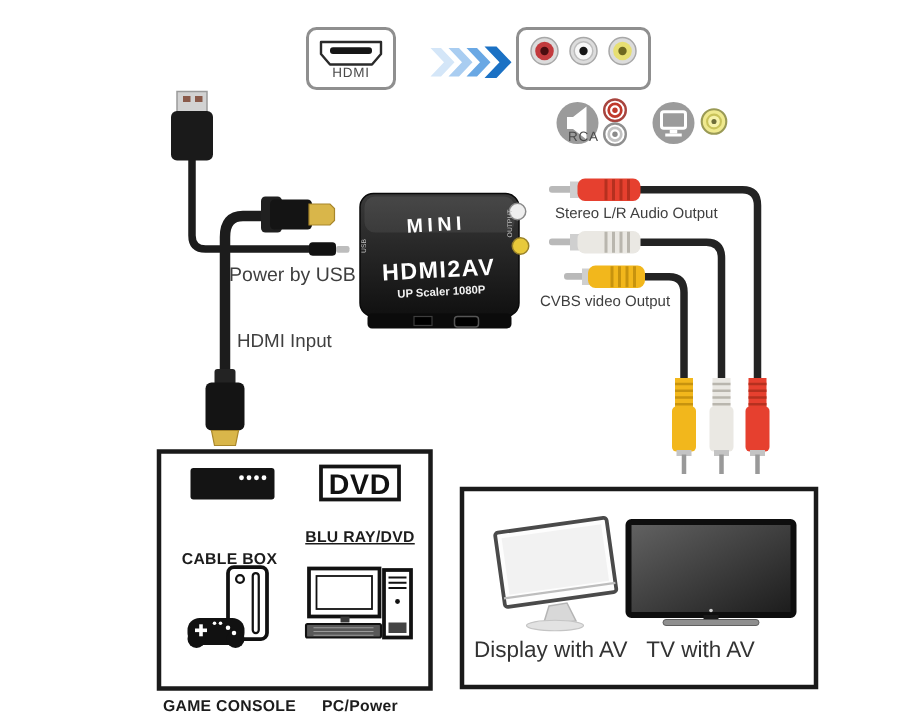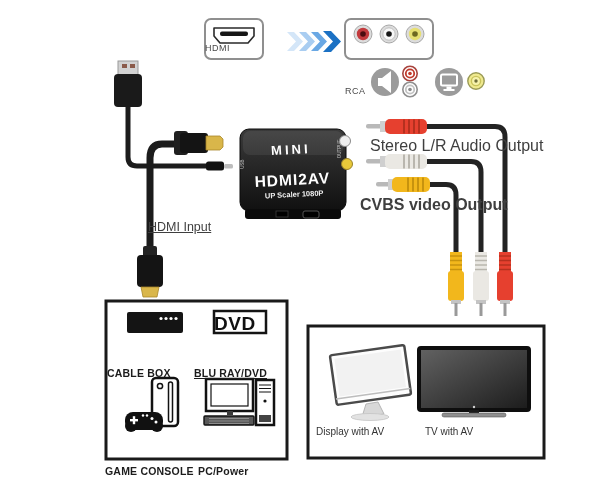--- a/index.html
+++ b/index.html
@@ -2,26 +2,26 @@
 <html><head>
 <meta charset="utf-8">
 <style>
   html,body{margin:0;padding:0;background:#fff;}
   #stage{
     position:relative;width:600px;height:480px;background:#ffffff;
     font-family:"Liberation Sans",sans-serif;overflow:hidden;
   }
   #art{position:absolute;left:0;top:0;width:600px;height:480px;}
   .lbl{position:absolute;color:#3d3d3d;white-space:nowrap;line-height:1.1;}
-  .ctr{text-align:left;}
+  .ctr{text-align:center;}
   .small-cap{font-size:9px;color:#4a4a4a;letter-spacing:.5px;}
   .cable-lbl{font-size:13px;color:#3f3f3f;}
-  .out-lbl{font-size:16px;color:#3f3f3f;}
+  .out-lbl{font-size:10px;color:#3f3f3f;}
   .panel-lbl{font-size:10.5px;font-weight:600;color:#1c1c1c;letter-spacing:.2px;margin-top:28px;}
-  .dev-lbl{font-size:10px;color:#333;}
+  .dev-lbl{font-size:15px;color:#333;}
   .dvd-txt{font-size:19px;font-weight:800;color:#111;letter-spacing:.5px;}
   svg text{font-family:"Liberation Sans",sans-serif;}
 </style>
 </head>
 <body>
 
 <div id="stage">
 
 <svg id="art" viewBox="0 0 600 480">
   <defs>
@@ -226,27 +226,28 @@
       <rect x="469" y="410" width="10" height="3.5" fill="#1a1a1a"></rect>
       <rect x="442" y="413" width="64" height="4" rx="2" fill="#8f8f8f" stroke="#555" stroke-width="0.6"></rect>
       <circle cx="474" cy="407" r="1.2" fill="#cfcfcf"></circle>
     </g>
   </g>
 </svg>
 
   <div class="lbl small-cap ctr" style="left:205px;top:44px;width:58px;">HDMI</div>
   <div class="lbl small-cap ctr" style="left:345px;top:43px;width:88px;margin-top:44px;">RCA</div>
 
-  <div class="lbl cable-lbl" style="left:148px;top:221px;font-size:12.5px;text-decoration:underline;">HDMI Input</div>
+  <div class="lbl cable-lbl ctr" style="left:140px;top:176px;width:110px;">Power by USB</div>
+  <div class="lbl cable-lbl" style="left:158px;top:221px;font-size:12.5px;">HDMI Input</div>
 
   <div class="lbl out-lbl" style="left:370px;top:137px;">Stereo L/R Audio Output</div>
-  <div class="lbl out-lbl" style="left:360px;top:196px;font-weight:bold;">CVBS video Output</div>
+  <div class="lbl out-lbl" style="left:360px;top:196px;">CVBS video Output</div>
 
   <div class="lbl dvd-txt ctr" style="left:214px;top:314px;width:52px;">DVD</div>
   <div class="lbl panel-lbl ctr" style="left:107px;top:340px;width:92px;">CABLE BOX</div>
-  <div class="lbl panel-lbl ctr" style="left:194px;top:340px;width:92px;text-decoration:underline;">BLU RAY/DVD</div>
+  <div class="lbl panel-lbl ctr" style="left:194px;top:325px;width:92px;text-decoration:underline;">BLU RAY/DVD</div>
   <div class="lbl panel-lbl ctr" style="left:105px;top:438px;width:96px;">GAME CONSOLE</div>
   <div class="lbl panel-lbl ctr" style="left:198px;top:438px;width:84px;">PC/Power</div>
 
   <div class="lbl dev-lbl ctr" style="left:316px;top:426px;width:94px;">Display with AV</div>
   <div class="lbl dev-lbl ctr" style="left:425px;top:426px;width:84px;">TV with AV</div>
 
 </div>
 
 </body></html>

